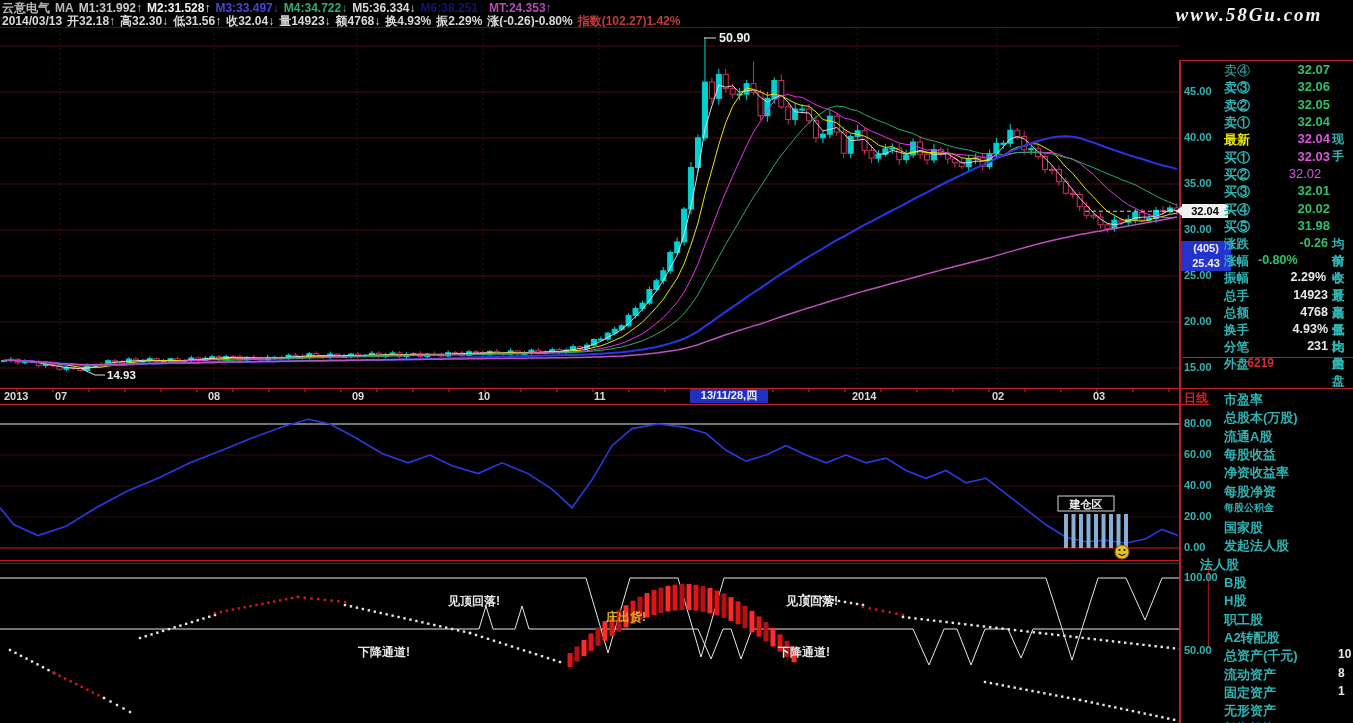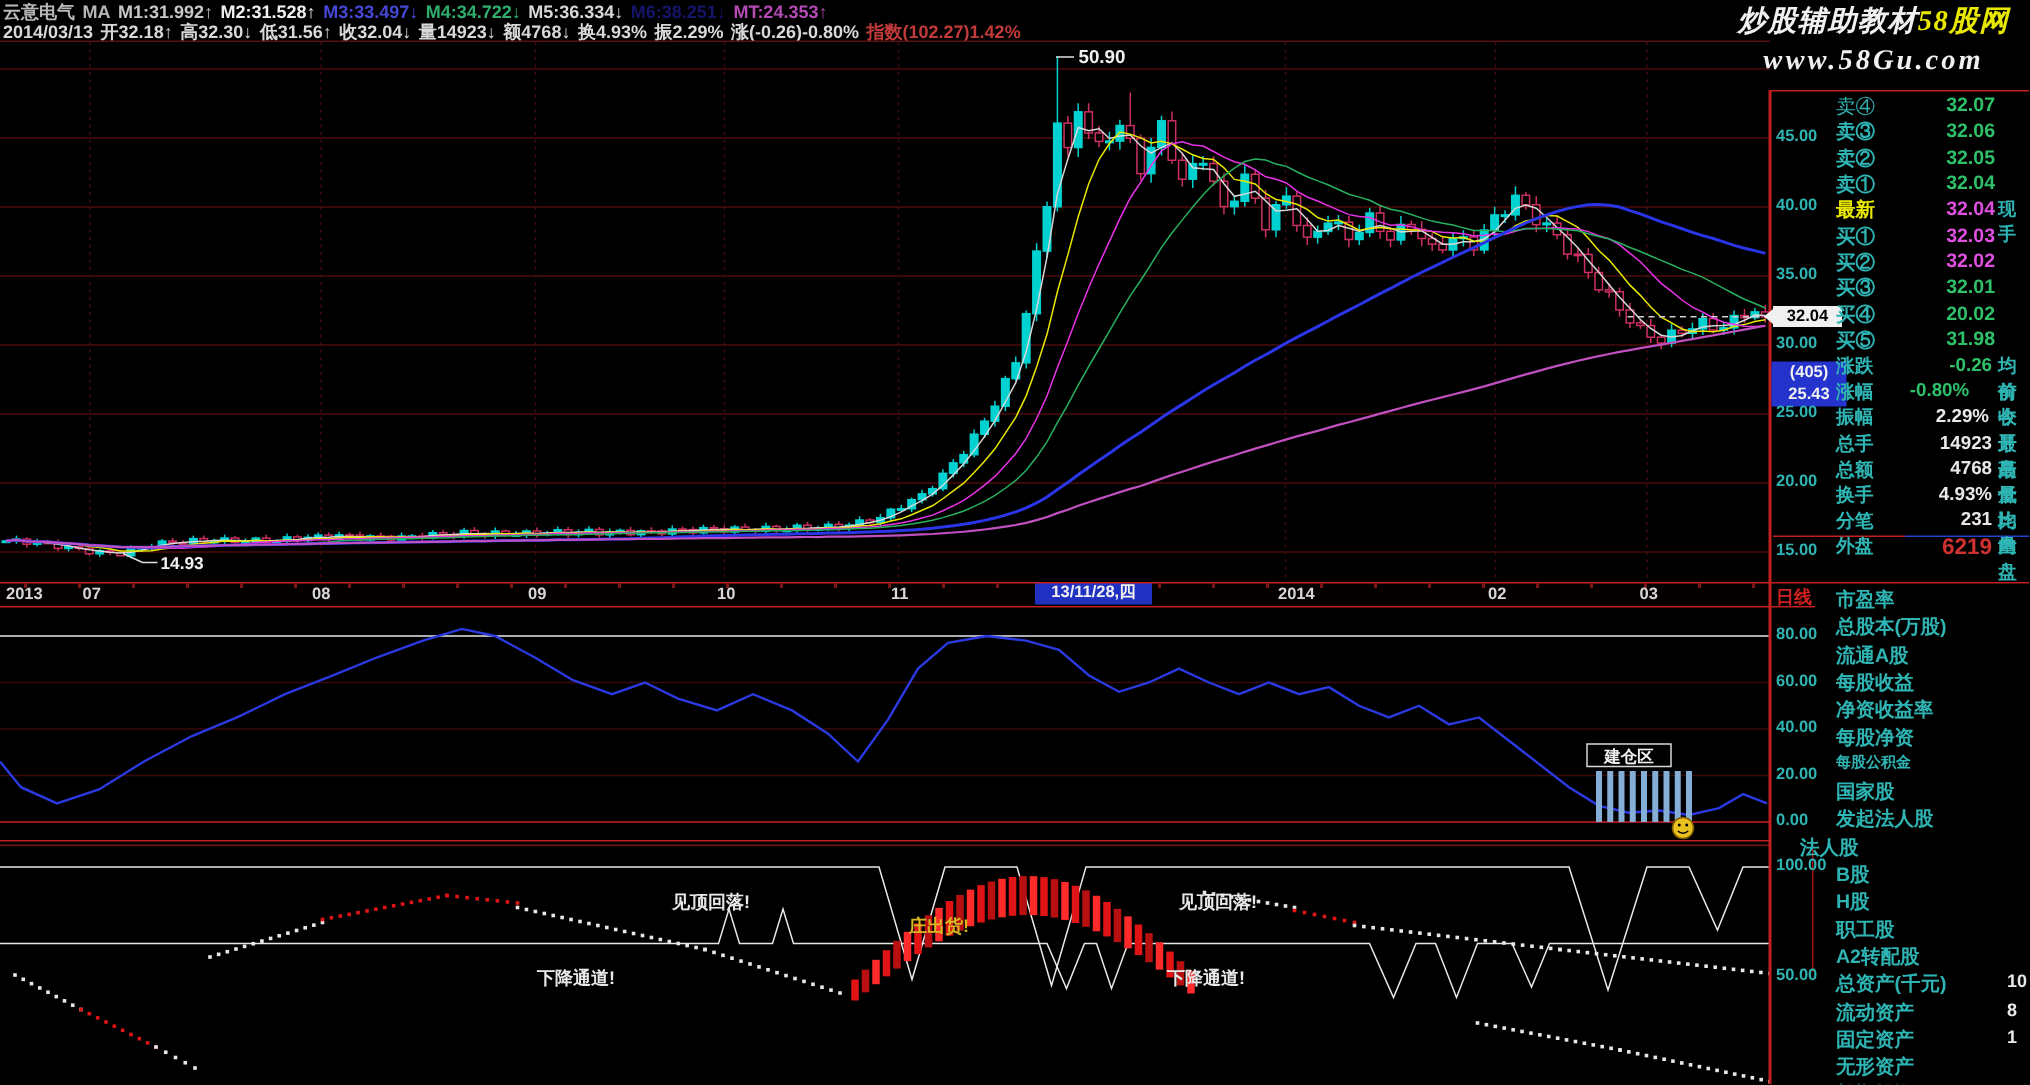--- a/index.html
+++ b/index.html
@@ -30,21 +30,20 @@
 </style>
 </head>
 <body>
 
 <div id="app">
 
   <div id="title-row1"><span class="row-seg" style="color: rgb(184, 184, 184);">云意电气</span><span class="row-seg" style="color: rgb(184, 184, 184);">MA</span><span class="row-seg" style="color: rgb(200, 200, 200);">M1:31.992↑</span><span class="row-seg" style="color: rgb(240, 240, 240);">M2:31.528↑</span><span class="row-seg" style="color: rgb(71, 71, 214);">M3:33.497↓</span><span class="row-seg" style="color: rgb(47, 174, 110);">M4:34.722↓</span><span class="row-seg" style="color: rgb(216, 216, 216);">M5:36.334↓</span><span class="row-seg" style="color: rgb(21, 21, 106);">M6:38.251↓</span><span class="row-seg" style="color: rgb(180, 74, 180);">MT:24.353↑</span></div>
   <div id="title-row2"><span class="row-seg" style="color: rgb(216, 216, 216);">2014/03/13</span><span class="row-seg" style="color: rgb(216, 216, 216);">开32.18↑</span><span class="row-seg" style="color: rgb(216, 216, 216);">高32.30↓</span><span class="row-seg" style="color: rgb(216, 216, 216);">低31.56↑</span><span class="row-seg" style="color: rgb(216, 216, 216);">收32.04↓</span><span class="row-seg" style="color: rgb(216, 216, 216);">量14923↓</span><span class="row-seg" style="color: rgb(216, 216, 216);">额4768↓</span><span class="row-seg" style="color: rgb(216, 216, 216);">换4.93%</span><span class="row-seg" style="color: rgb(216, 216, 216);">振2.29%</span><span class="row-seg" style="color: rgb(216, 216, 216);">涨(-0.26)-0.80%</span><span class="row-seg" style="color: rgb(194, 58, 58);">指数(102.27)1.42%</span></div>
 
   <div id="watermark">
-    <div class="l1"><span>炒股辅助教材</span><span class="yellow">58股网</span></div>
     <div class="l2">www.58Gu.com</div>
   </div>
 
   <svg id="main-chart" width="1180" height="360" style="left:0;top:28px;" viewBox="0 0 1180 360">
       <line x1="0" y1="18" x2="1180" y2="18" stroke="#4d0d0d" stroke-width="1"></line>
       <line x1="0" y1="64" x2="1180" y2="64" stroke="#4d0d0d" stroke-width="1"></line>
       <line x1="0" y1="110" x2="1180" y2="110" stroke="#4d0d0d" stroke-width="1"></line>
       <line x1="0" y1="156" x2="1180" y2="156" stroke="#4d0d0d" stroke-width="1"></line>
       <line x1="0" y1="202" x2="1180" y2="202" stroke="#4d0d0d" stroke-width="1"></line>
       <line x1="0" y1="248" x2="1180" y2="248" stroke="#4d0d0d" stroke-width="1"></line>
@@ -750,50 +749,50 @@
       <div class="abs" style="left: 1224px; top: 96.7px; font-size: 13px; font-weight: bold; color: rgb(47, 180, 180);">卖②</div>
       <div class="abs" style="left: 1280px; top: 96.7px; width: 50px; text-align: right; font-size: 13px; font-weight: bold; color: rgb(47, 192, 106);">32.05</div>
       <div class="abs" style="left: 1224px; top: 114.05px; font-size: 13px; font-weight: bold; color: rgb(47, 180, 180);">卖①</div>
       <div class="abs" style="left: 1280px; top: 114.05px; width: 50px; text-align: right; font-size: 13px; font-weight: bold; color: rgb(47, 192, 106);">32.04</div>
       <div class="abs" style="left: 1224px; top: 131.4px; font-size: 13px; font-weight: bold; color: rgb(232, 232, 0);">最新</div>
       <div class="abs" style="left: 1280px; top: 131.4px; width: 50px; text-align: right; font-size: 13px; font-weight: bold; color: rgb(224, 80, 224);">32.04</div>
       <div class="abs" style="left: 1332px; top: 131.4px; font-size: 12px; font-weight: bold; color: rgb(47, 180, 180);">现手</div>
       <div class="abs" style="left: 1224px; top: 148.75px; font-size: 13px; font-weight: bold; color: rgb(47, 180, 180);">买①</div>
       <div class="abs" style="left: 1280px; top: 148.75px; width: 50px; text-align: right; font-size: 13px; font-weight: bold; color: rgb(224, 80, 224);">32.03</div>
       <div class="abs" style="left: 1224px; top: 166.1px; font-size: 13px; font-weight: bold; color: rgb(47, 180, 180);">买②</div>
-      <div class="abs" style="left: 1280px; top: 166.1px; width: 50px; text-align: right; font-size: 13px; font-weight: bold; color: rgb(224, 80, 224);">32.02</div>
+      <div class="abs" style="left: 1280px; top: 166.1px; width: 50px; text-align: center; font-size: 13px; font-weight: normal; color: rgb(224, 80, 224);">32.02</div>
       <div class="abs" style="left: 1224px; top: 183.45px; font-size: 13px; font-weight: bold; color: rgb(47, 180, 180);">买③</div>
       <div class="abs" style="left: 1280px; top: 183.45px; width: 50px; text-align: right; font-size: 13px; font-weight: bold; color: rgb(47, 192, 106);">32.01</div>
       <div class="abs" style="left: 1224px; top: 200.8px; font-size: 13px; font-weight: bold; color: rgb(47, 180, 180);">买④</div>
       <div class="abs" style="left: 1280px; top: 200.8px; width: 50px; text-align: right; font-size: 13px; font-weight: bold; color: rgb(47, 192, 106);">20.02</div>
       <div class="abs" style="left: 1224px; top: 218.15px; font-size: 13px; font-weight: bold; color: rgb(47, 180, 180);">买⑤</div>
       <div class="abs" style="left: 1280px; top: 218.15px; width: 50px; text-align: right; font-size: 13px; font-weight: bold; color: rgb(47, 192, 106);">31.98</div>
       <div class="abs" style="left: 1224px; top: 236px; font-size: 12.5px; font-weight: bold; color: rgb(47, 180, 180);">涨跌</div>
       <div class="abs" style="left: 1258px; top: 236px; width: 70px; text-align: right; font-size: 12.5px; font-weight: bold; color: rgb(47, 192, 106);">-0.26</div>
       <div class="abs" style="left: 1332px; top: 236px; font-size: 12.5px; font-weight: bold; color: rgb(47, 180, 180);">均价</div>
       <div class="abs" style="left: 1224px; top: 253.2px; font-size: 12.5px; font-weight: bold; color: rgb(47, 180, 180);">涨幅</div>
-      <div class="abs" style="left: 1258px; top: 253.2px; width: 70px; text-align: center; font-size: 12.5px; font-weight: bold; color: rgb(47, 192, 106);">-0.80%</div>
+      <div class="abs" style="left: 1258px; top: 253.2px; width: 70px; text-align: left; font-size: 12.5px; font-weight: bold; color: rgb(47, 192, 106);">-0.80%</div>
       <div class="abs" style="left: 1332px; top: 253.2px; font-size: 12.5px; font-weight: bold; color: rgb(47, 180, 180);">前收</div>
       <div class="abs" style="left: 1224px; top: 270.4px; font-size: 12.5px; font-weight: bold; color: rgb(47, 180, 180);">振幅</div>
       <div class="abs" style="left: 1256px; top: 270.4px; width: 70px; text-align: right; font-size: 12.5px; font-weight: bold; color: rgb(232, 232, 232);">2.29%</div>
       <div class="abs" style="left: 1332px; top: 270.4px; font-size: 12.5px; font-weight: bold; color: rgb(47, 180, 180);">今开</div>
       <div class="abs" style="left: 1224px; top: 287.6px; font-size: 12.5px; font-weight: bold; color: rgb(47, 180, 180);">总手</div>
       <div class="abs" style="left: 1258px; top: 287.6px; width: 70px; text-align: right; font-size: 12.5px; font-weight: bold; color: rgb(232, 232, 232);">14923</div>
       <div class="abs" style="left: 1332px; top: 287.6px; font-size: 12.5px; font-weight: bold; color: rgb(47, 180, 180);">最高</div>
       <div class="abs" style="left: 1224px; top: 304.8px; font-size: 12.5px; font-weight: bold; color: rgb(47, 180, 180);">总额</div>
       <div class="abs" style="left: 1258px; top: 304.8px; width: 70px; text-align: right; font-size: 12.5px; font-weight: bold; color: rgb(232, 232, 232);">4768</div>
       <div class="abs" style="left: 1332px; top: 304.8px; font-size: 12.5px; font-weight: bold; color: rgb(47, 180, 180);">最低</div>
       <div class="abs" style="left: 1224px; top: 322px; font-size: 12.5px; font-weight: bold; color: rgb(47, 180, 180);">换手</div>
       <div class="abs" style="left: 1258px; top: 322px; width: 70px; text-align: right; font-size: 12.5px; font-weight: bold; color: rgb(232, 232, 232);">4.93%</div>
       <div class="abs" style="left: 1332px; top: 322px; font-size: 12.5px; font-weight: bold; color: rgb(47, 180, 180);">量比</div>
       <div class="abs" style="left: 1224px; top: 339.2px; font-size: 12.5px; font-weight: bold; color: rgb(47, 180, 180);">分笔</div>
       <div class="abs" style="left: 1258px; top: 339.2px; width: 70px; text-align: right; font-size: 12.5px; font-weight: bold; color: rgb(232, 232, 232);">231</div>
       <div class="abs" style="left: 1332px; top: 339.2px; font-size: 12.5px; font-weight: bold; color: rgb(47, 180, 180);">均量</div>
       <div class="abs" style="left: 1224px; top: 356.4px; font-size: 12.5px; font-weight: bold; color: rgb(47, 180, 180);">外盘</div>
-      <div class="abs" style="left: 1258px; top: 356.4px; width: 70px; text-align: right; font-size: 15px; font-weight: bold; color: rgb(208, 48, 48);">6219</div>
+      <div class="abs" style="left: 1204px; top: 356.4px; width: 70px; text-align: right; font-size: 12px; font-weight: bold; color: rgb(208, 48, 48);">6219</div>
       <div class="abs" style="left: 1332px; top: 356.4px; font-size: 12.5px; font-weight: bold; color: rgb(47, 180, 180);">内盘</div>
       <div class="abs" style="left: 1224px; top: 391px; font-size: 13px; font-weight: bold; color: rgb(47, 180, 180);">市盈率</div>
       <div class="abs" style="left: 1224px; top: 409.3px; font-size: 13px; font-weight: bold; color: rgb(47, 180, 180);">总股本(万股)</div>
       <div class="abs" style="left: 1224px; top: 427.6px; font-size: 13px; font-weight: bold; color: rgb(47, 180, 180);">流通A股</div>
       <div class="abs" style="left: 1224px; top: 445.9px; font-size: 13px; font-weight: bold; color: rgb(47, 180, 180);">每股收益</div>
       <div class="abs" style="left: 1224px; top: 464.2px; font-size: 13px; font-weight: bold; color: rgb(47, 180, 180);">净资收益率</div>
       <div class="abs" style="left: 1224px; top: 482.5px; font-size: 13px; font-weight: bold; color: rgb(47, 180, 180);">每股净资</div>
       <div class="abs" style="left: 1224px; top: 500.8px; font-size: 10px; font-weight: bold; color: rgb(47, 180, 180);">每股公积金</div>
       <div class="abs" style="left: 1224px; top: 519.1px; font-size: 13px; font-weight: bold; color: rgb(47, 180, 180);">国家股</div>
       <div class="abs" style="left: 1224px; top: 537.4px; font-size: 13px; font-weight: bold; color: rgb(47, 180, 180);">发起法人股</div>

